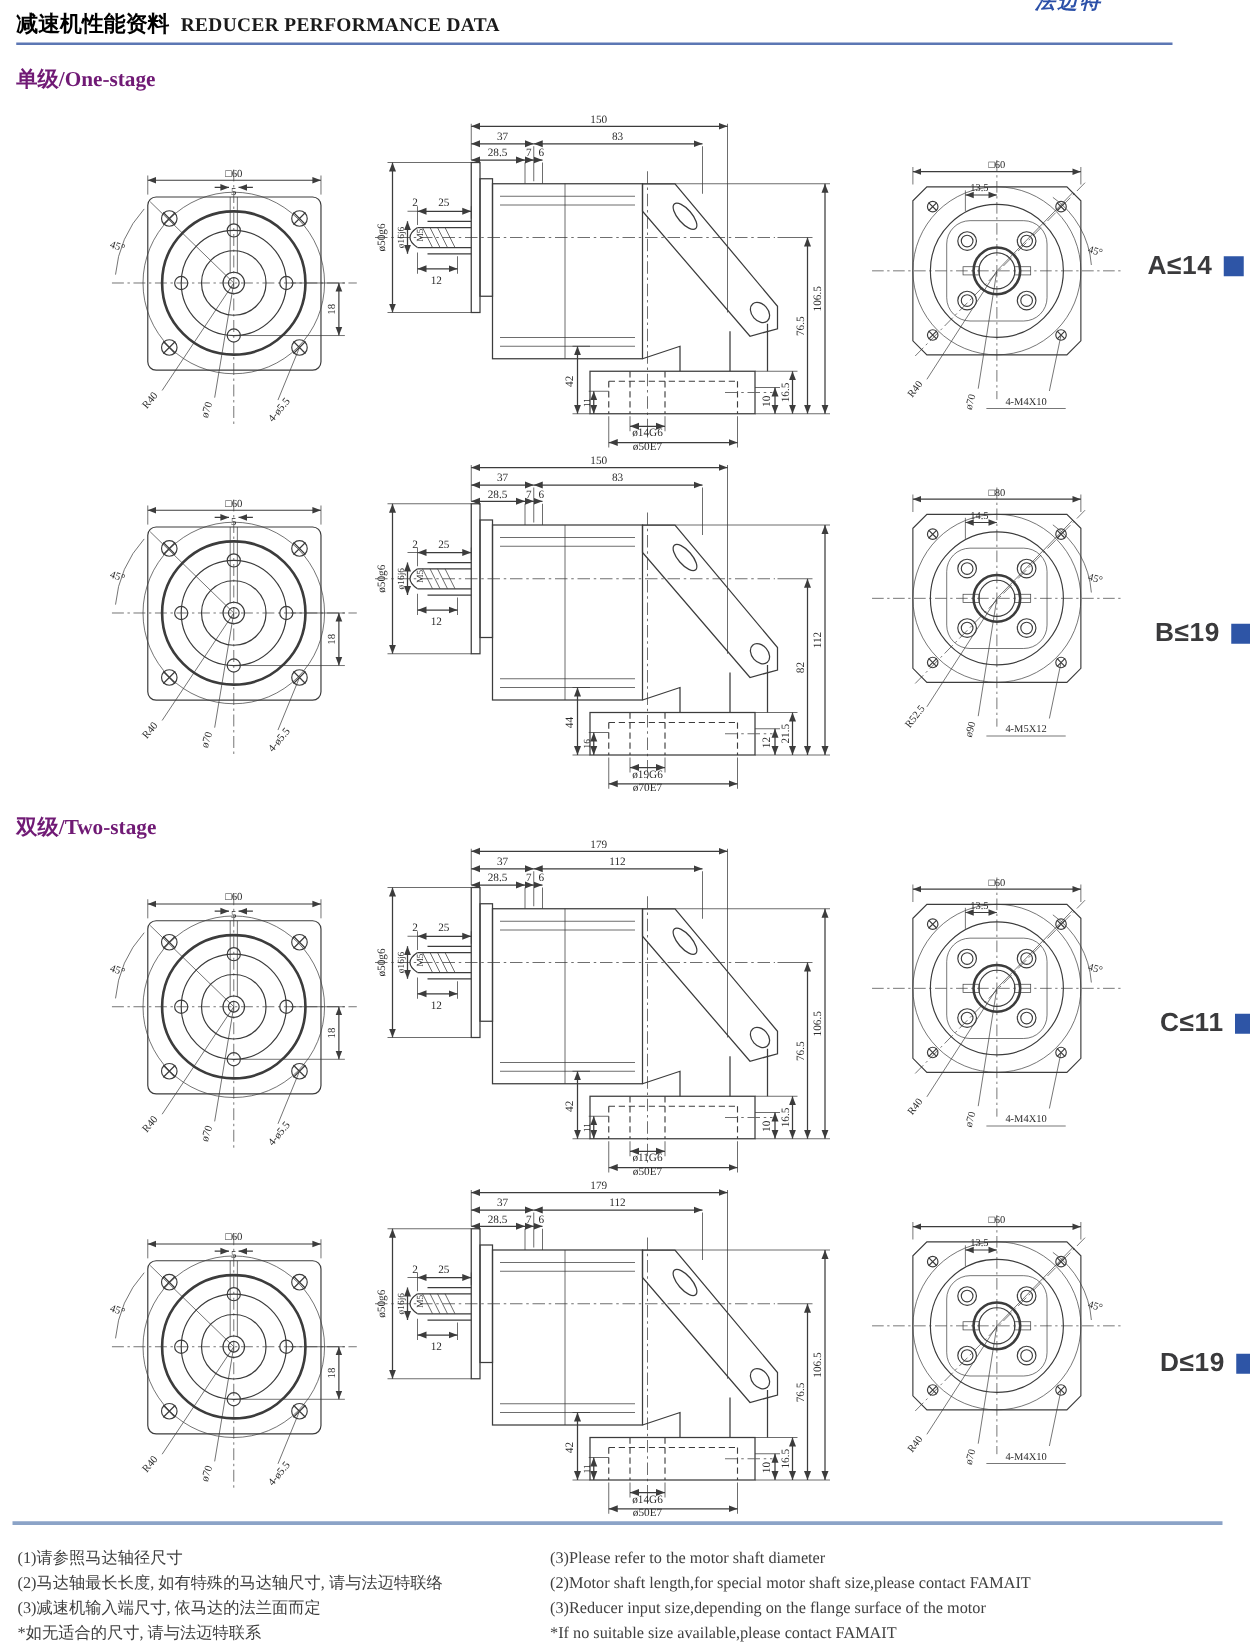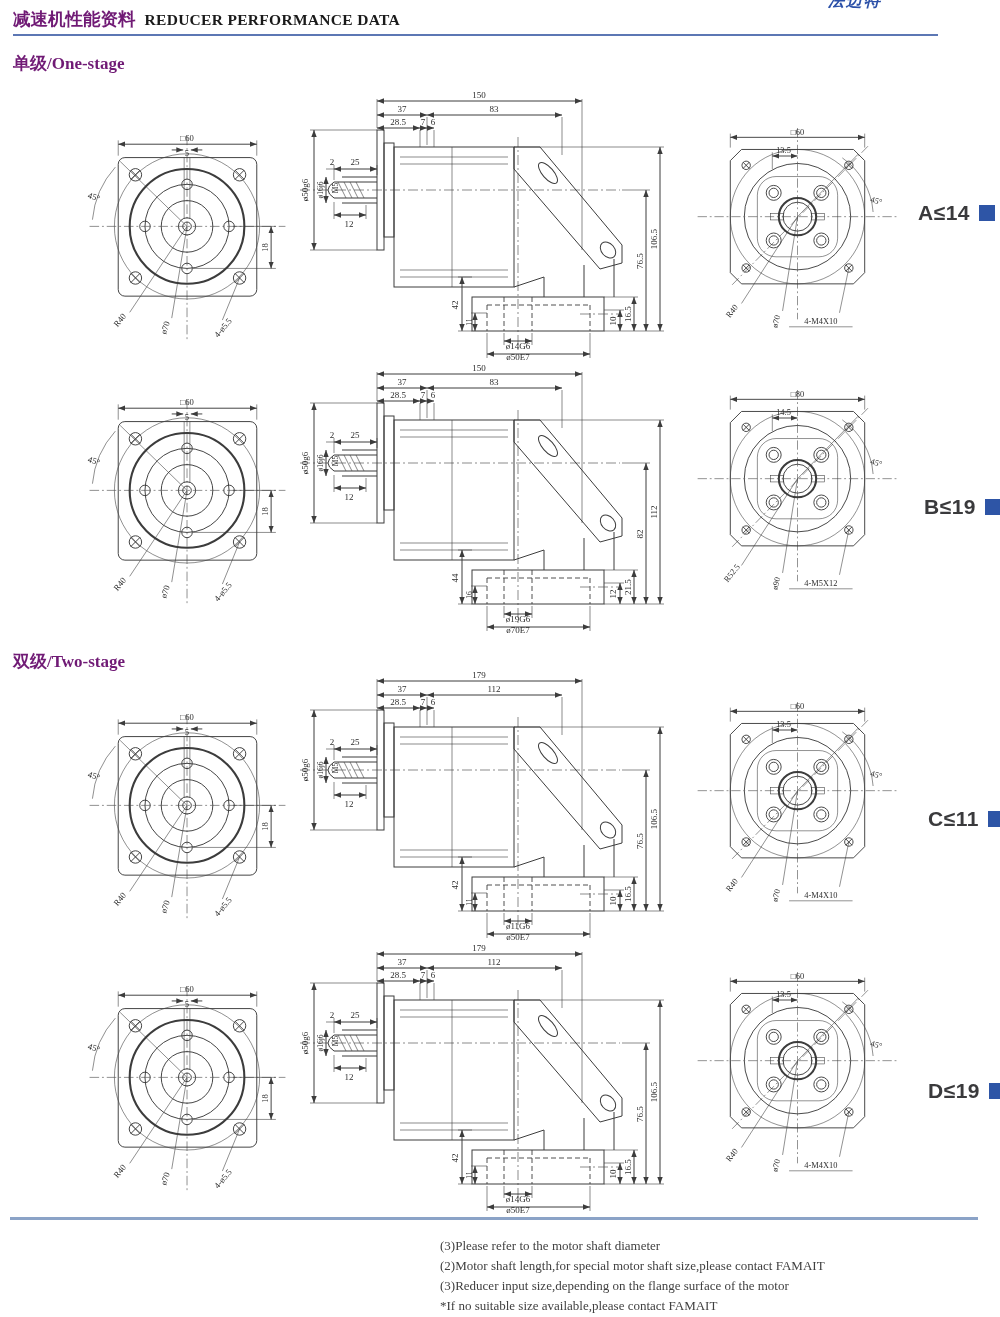--- a/index.html
+++ b/index.html
@@ -2,21 +2,21 @@
 <html><head>
 <meta charset="utf-8">
 <style>
   html,body{margin:0;padding:0;background:#e8e8e8;}
   #page{position:relative;width:1000px;height:1317px;background:#ffffff;overflow:hidden;
         font-family:"Liberation Sans",sans-serif;}
   
   #logo-clip{position:absolute;left:828px;top:0;height:11px;width:120px;overflow:hidden;}
   #logo-clip span{display:block;margin-top:-9px;color:#2b50a8;font:italic bold 16px "DejaVu Sans",sans-serif;letter-spacing:2px;}
   #title-row{position:absolute;left:13px;top:7px;display:flex;align-items:baseline;gap:9px;}
-  #title-zh{font:bold 17.5px "DejaVu Sans",sans-serif;color:#701a75;}
+  #title-zh{font:bold 17.5px "DejaVu Sans",sans-serif;color:#000000;}
   #title-en{font:bold 15.5px "Liberation Serif",serif;color:#1a1a1a;letter-spacing:.3px;}
   #rule-top{position:absolute;left:13px;top:34px;width:925px;height:2px;background:#5c77b4;}
   .sec-head{position:absolute;left:13px;font:bold 17px "Liberation Serif",serif;color:#701a75;}
   #sec-one{top:52px;} #sec-two{top:650px;}
   
   .cell{position:absolute;}
   .ln{fill:none;stroke:#3c3c3c;stroke-width:1;}
   .thin{stroke-width:.6;}
   .bold{stroke-width:2.2;}
   .cl{fill:none;stroke:#5a5a5a;stroke-width:.7;stroke-dasharray:10 3 2 3;}
@@ -370,19 +370,25 @@
     <text class="t" text-anchor="middle" x="140" y="240">4-M4X10</text>
   </svg>
 
   <div class="limit-row" style="left: 928px; top: 1079px; position: absolute;">
     <span class="limit-txt">D≤19</span>
     <div class="sq"></div>
   </div>
 </div>
 
   <div id="rule-bottom"></div>
+  <div id="notes-zh" class="notes">
+    <div>(1)请参照马达轴径尺寸</div>
+    <div>(2)马达轴最长长度, 如有特殊的马达轴尺寸, 请与法迈特联络</div>
+    <div>(3)减速机输入端尺寸, 依马达的法兰面而定</div>
+    <div>*如无适合的尺寸, 请与法迈特联系</div>
+  </div>
   <div id="notes-en" class="notes">
     <div>(3)Please refer to the motor shaft diameter</div>
     <div>(2)Motor shaft length,for special motor shaft size,please contact FAMAIT</div>
     <div>(3)Reducer input size,depending on the flange surface of the motor</div>
     <div>*If no suitable size available,please contact FAMAIT</div>
   </div>
 </div>
 
 </body></html>

